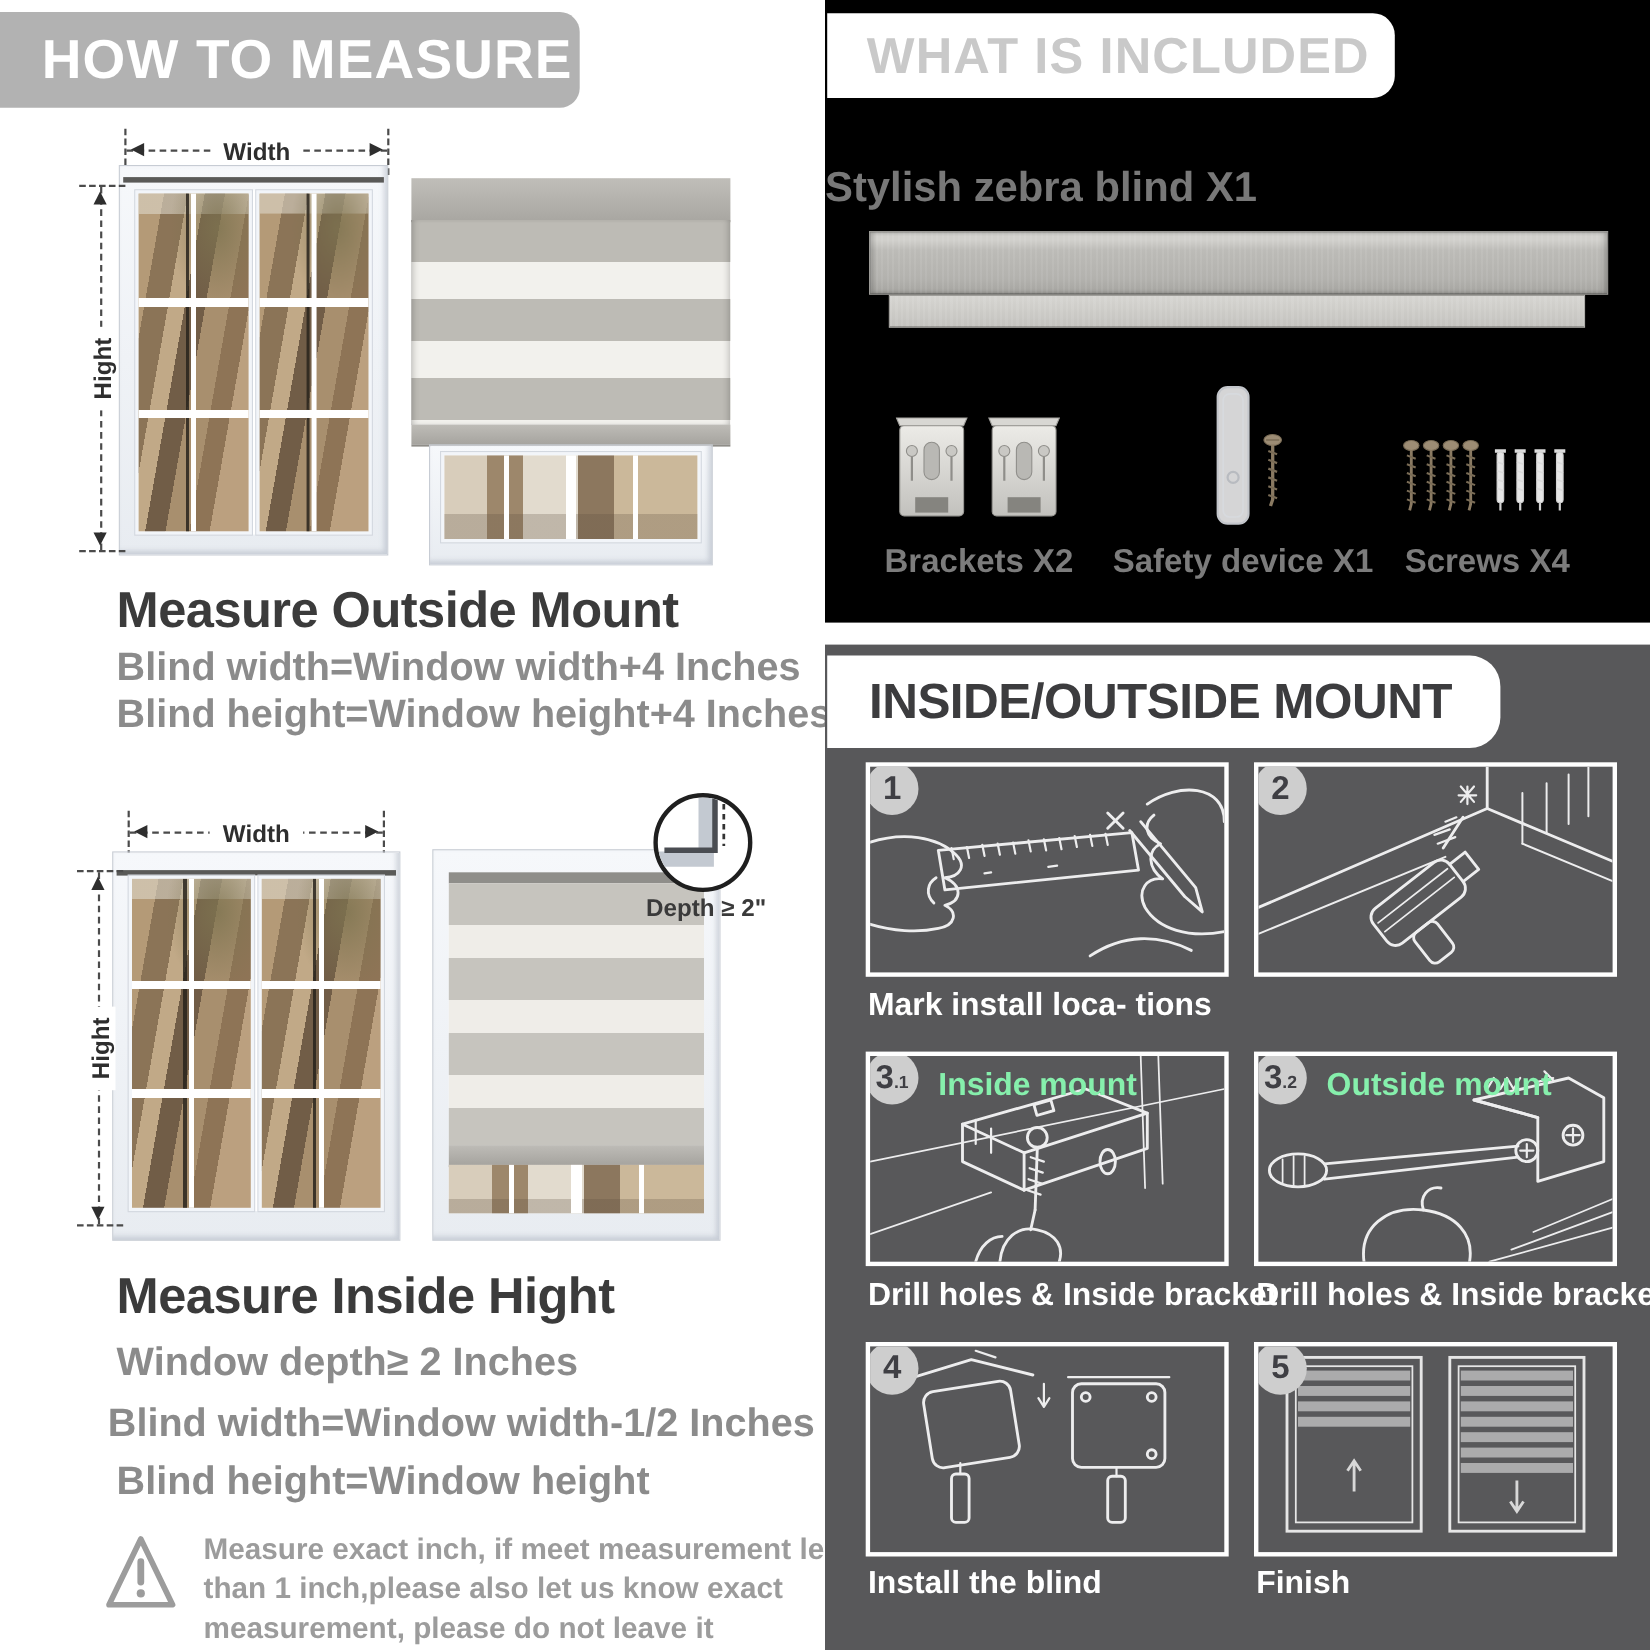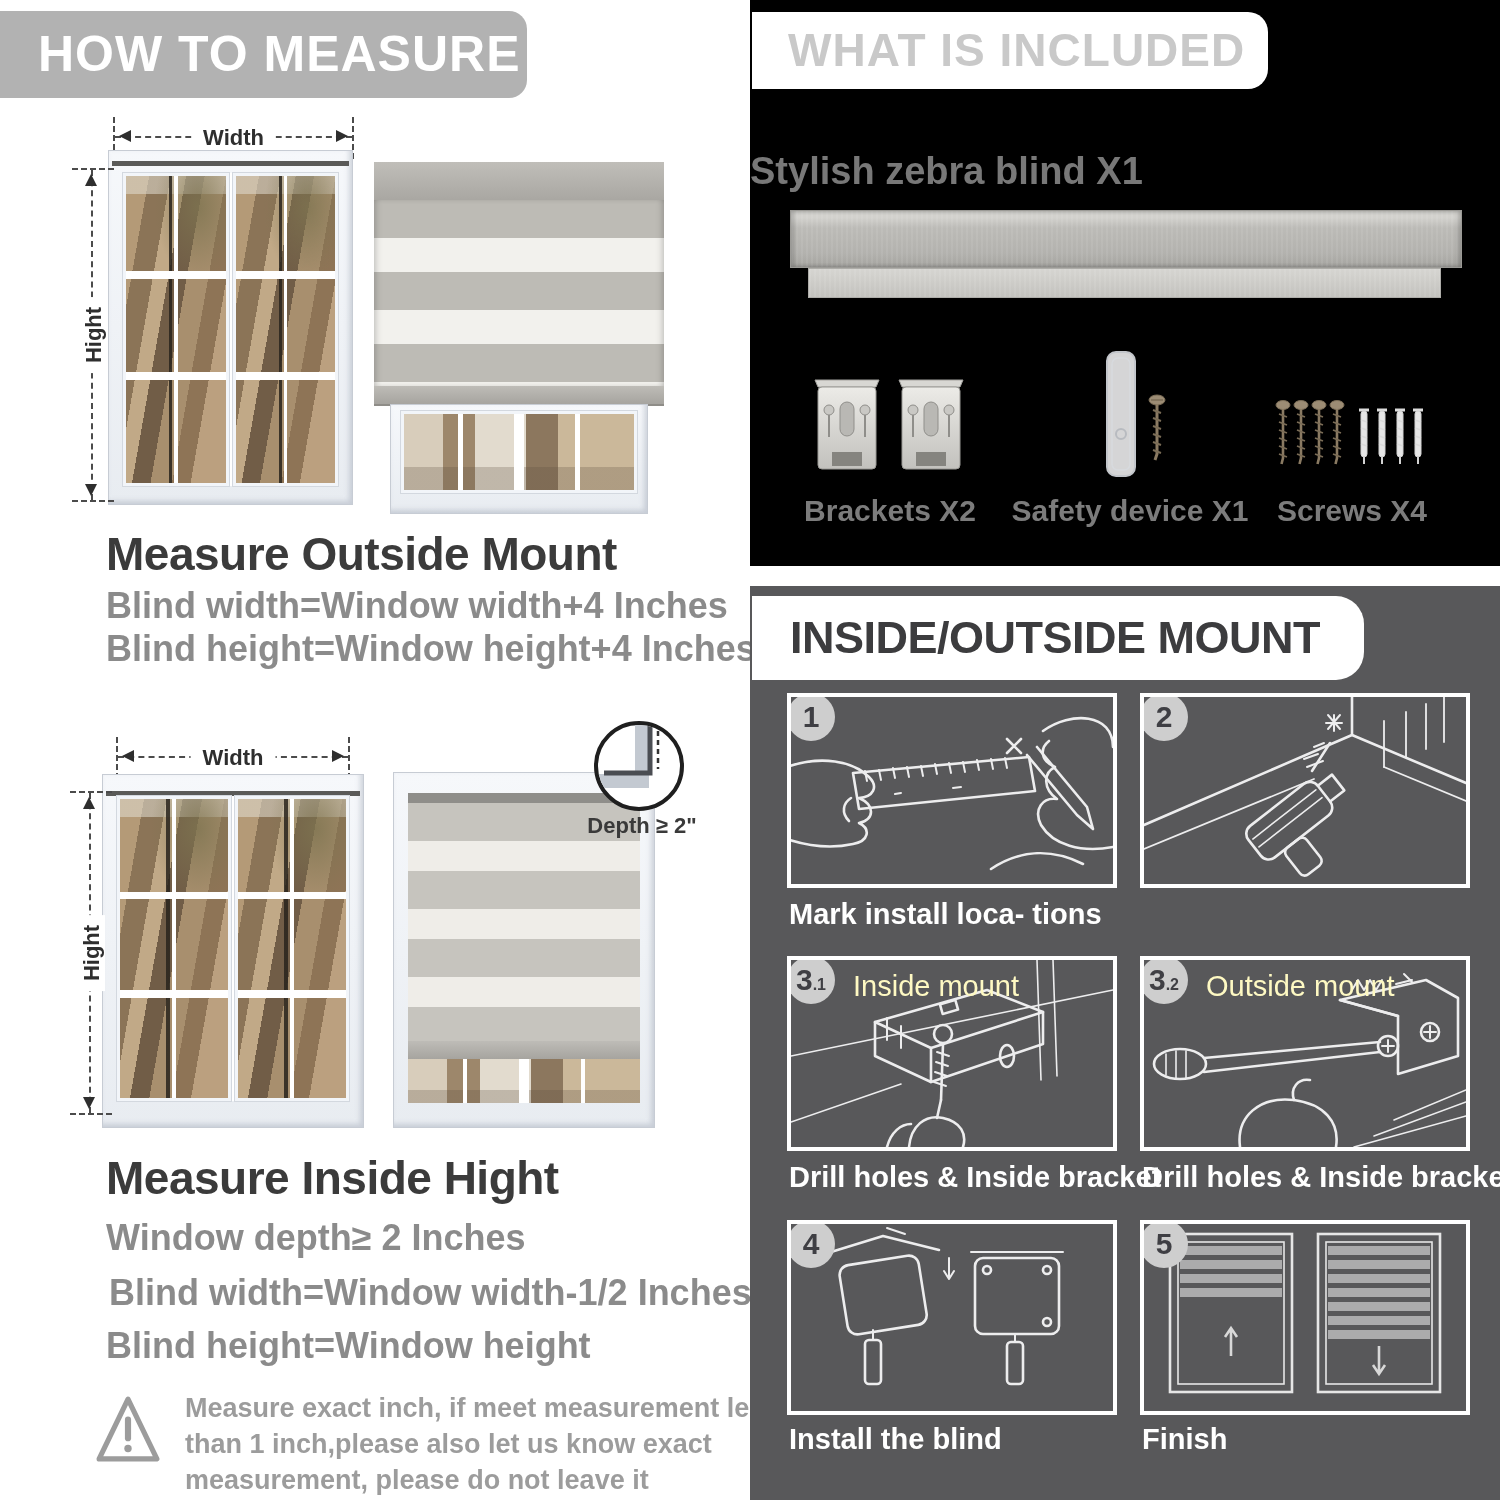--- a/index.html
+++ b/index.html
@@ -82,21 +82,21 @@
 
   
   .sec-dark{left:750px;top:566px;width:750px;height:934px;background:#58585a;margin-top:20px;}
   .hdr-mount{position:absolute;left:2px;top:10px;width:612px;height:84px;background:#fff;border-radius:0 28px 28px 0;
             color:#3c3c3e;font-size:45px;font-weight:800;letter-spacing:-.5px;line-height:84px;padding-left:38px;box-sizing:border-box;}
   .panel{position:absolute;width:322px;height:187px;border:4px solid #fff;overflow:hidden;}
   .pbadge{position:absolute;left:-4px;top:-4px;width:48px;height:48px;border-radius:50%;background:#cecece;
           display:flex;align-items:center;justify-content:center;color:#3f3f44;font-weight:700;}
   .pbadge .num{font-size:30px;line-height:1;}
   .pbadge .sub{font-size:16px;line-height:1;margin-top:10px;}
-  .ptitle{position:absolute;left:62px;top:12px;color:#fef9c3;font-size:29px;font-weight:400;line-height:1;}
+  .ptitle{position:absolute;left:62px;top:12px;color:#86efac;font-size:29px;font-weight:700;line-height:1;}
   .pcap{position:absolute;color:#fff;font-size:29px;font-weight:700;line-height:1.15;white-space:nowrap;}
   .lineart{position:absolute;inset:0;width:100%;height:100%;}
 </style>
 </head>
 <body>
 
 <div class="canvas">
 
   <div class="abs hdr-left">HOW TO MEASURE</div>
 
@@ -186,21 +186,21 @@
     <svg class="lineart" viewBox="0 0 82 82">
       <path d="M0,56 L44,56 L44,-4" stroke="#c3c9d1" stroke-width="14" fill="none"></path>
       <path d="M6,48 L52,48 L52,-4" stroke="#4a4d52" stroke-width="5" fill="none"></path>
       <path d="M60,6 L60,44" stroke="#333" stroke-width="2.5" stroke-dasharray="5 4" fill="none"></path>
     </svg>
   </div>
   <div class="depth-lbl" style="left:572px;top:813px;width:140px;">Depth ≥ 2"</div>
 
   <div class="txt-h1" style="left:106px;top:1155px;">Measure Inside Hight</div>
   <div class="txt-body" style="left:106px;top:1220px;">Window depth≥ 2 Inches</div>
-  <div class="txt-body" style="left:109px;top:1275px;">Blind width=Window width-1/2 Inches</div>
+  <div class="txt-body" style="left:98px;top:1275px;">Blind width=Window width-1/2 Inches</div>
   <div class="txt-body" style="left:106px;top:1328px;">Blind height=Window height</div>
 
   <svg class="abs" style="left:95px;top:1392px;" width="66" height="76" viewBox="0 0 64 72">
     <path d="M32,6 L60,64 L4,64 Z" fill="none" stroke="#9c9c9c" stroke-width="5" stroke-linejoin="round"></path>
     <path d="M32,26 L32,44" stroke="#9c9c9c" stroke-width="6" stroke-linecap="round"></path>
     <circle cx="32" cy="54" r="3.6" fill="#9c9c9c"></circle>
   </svg>
   <div class="warn-txt" style="left:185px;top:1390px;">
     <div>Measure exact inch, if meet measurement less</div>
     <div>than 1 inch,please also let us know exact</div>

